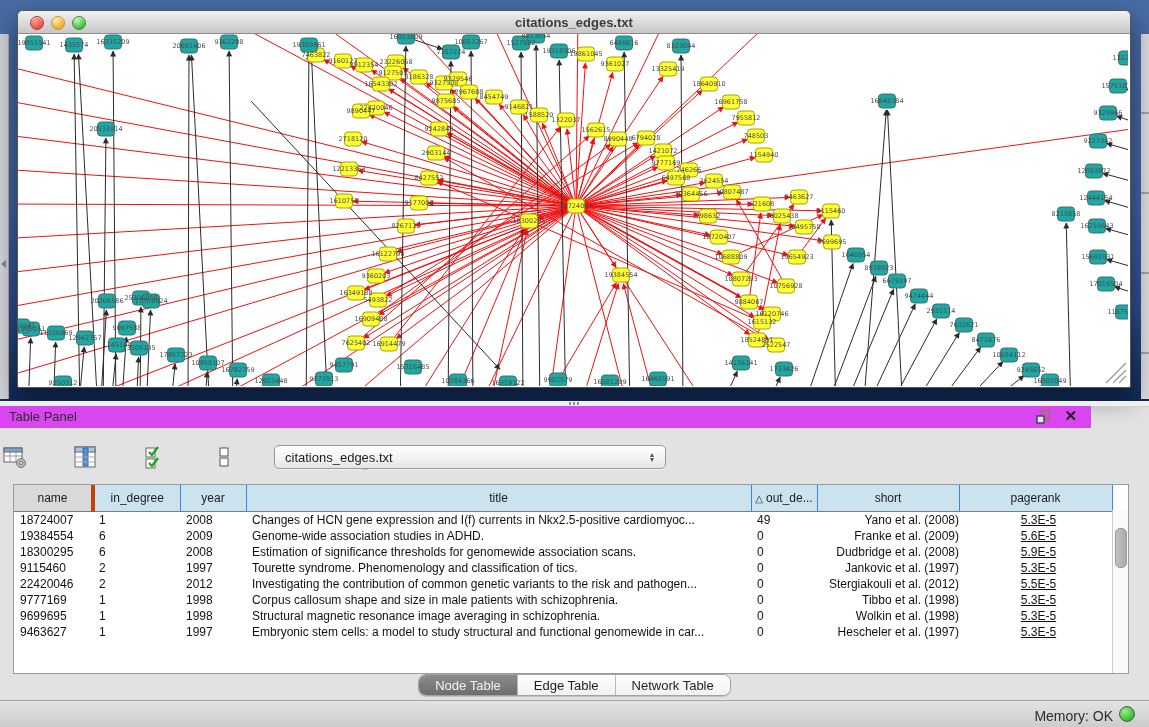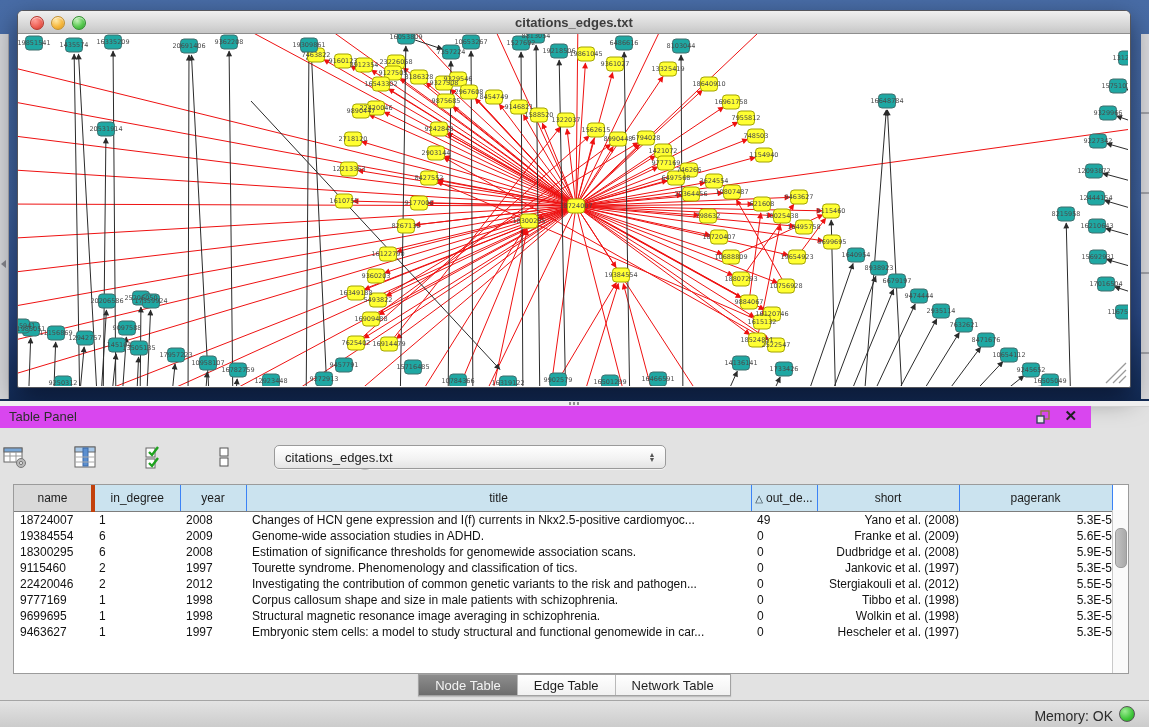--- a/index.html
+++ b/index.html
@@ -59,29 +59,29 @@
   table.dt th{height:24px;background:#cbe3ef;border-right:1px solid #3b82f6;border-bottom:1px solid #7d7d7d;
     font-weight:normal;text-align:center;font-size:12px;color:#1c1c1c;overflow:hidden;white-space:nowrap;}
   table.dt th.gray{background:#d9d9d9;border-right:4px solid #c2410c;}
   table.dt td{height:16px;padding:0 0 0 6px;white-space:nowrap;overflow:hidden;border:none;}
   td.c-name{padding-left:5px;}
   td.c-indeg{padding-left:18px;}
   td.c-year{padding-left:6px;}
   td.c-title{padding-left:8px;}
   td.c-out{padding-left:16px;}
   td.c-short{text-align:right;padding-left:0;}
-  td.c-pr{text-align:right;padding-left:0;}
+  td.c-pr{text-align:center;padding-left:0;text-decoration:underline;}
   .sort-glyph{font-size:10px;margin-right:3px;color:#20303a;}
   .vscroll{position:absolute;right:0;top:25px;bottom:0;width:15px;background:#fafafa;border-left:1px solid #c9c9c9;}
   .vscroll .thumb{position:absolute;left:2px;top:18px;width:10px;height:38px;border-radius:5px;
     background:linear-gradient(90deg,#c2c2c2,#a9a9a9);border:1px solid #9b9b9b;}
 
   
   .tabs{position:absolute;left:0;top:246px;width:1149px;height:22px;display:flex;justify-content:center;}
-  .seg{display:flex;height:20px;border:1px solid #a2a2a2;border-radius:0;overflow:hidden;
+  .seg{display:flex;height:20px;border:1px solid #a2a2a2;border-radius:8px;overflow:hidden;
     background:#fdfdfd;box-shadow:0 1px 1px rgba(0,0,0,.15);}
   .seg .tab{padding:0 16px;font-size:13px;color:#1e1e1e;display:flex;align-items:center;cursor:pointer;
     border-right:1px solid #b9b9b9;background:linear-gradient(180deg,#ffffff,#f1f1f1);}
   .seg .tab:last-child{border-right:none;}
   .seg .tab.active{background:linear-gradient(180deg,#8d8d8d,#6d6d6d);color:#f4f4f4;}
 
   
   .statusbar{position:absolute;left:0;top:700px;width:1149px;height:27px;
     background:linear-gradient(180deg,#e3e3e3,#cbcbcb);border-top:1px solid #a5a5a5;}
   .mem{position:absolute;right:36px;top:7px;font-size:14px;color:#2c2c2c;}

